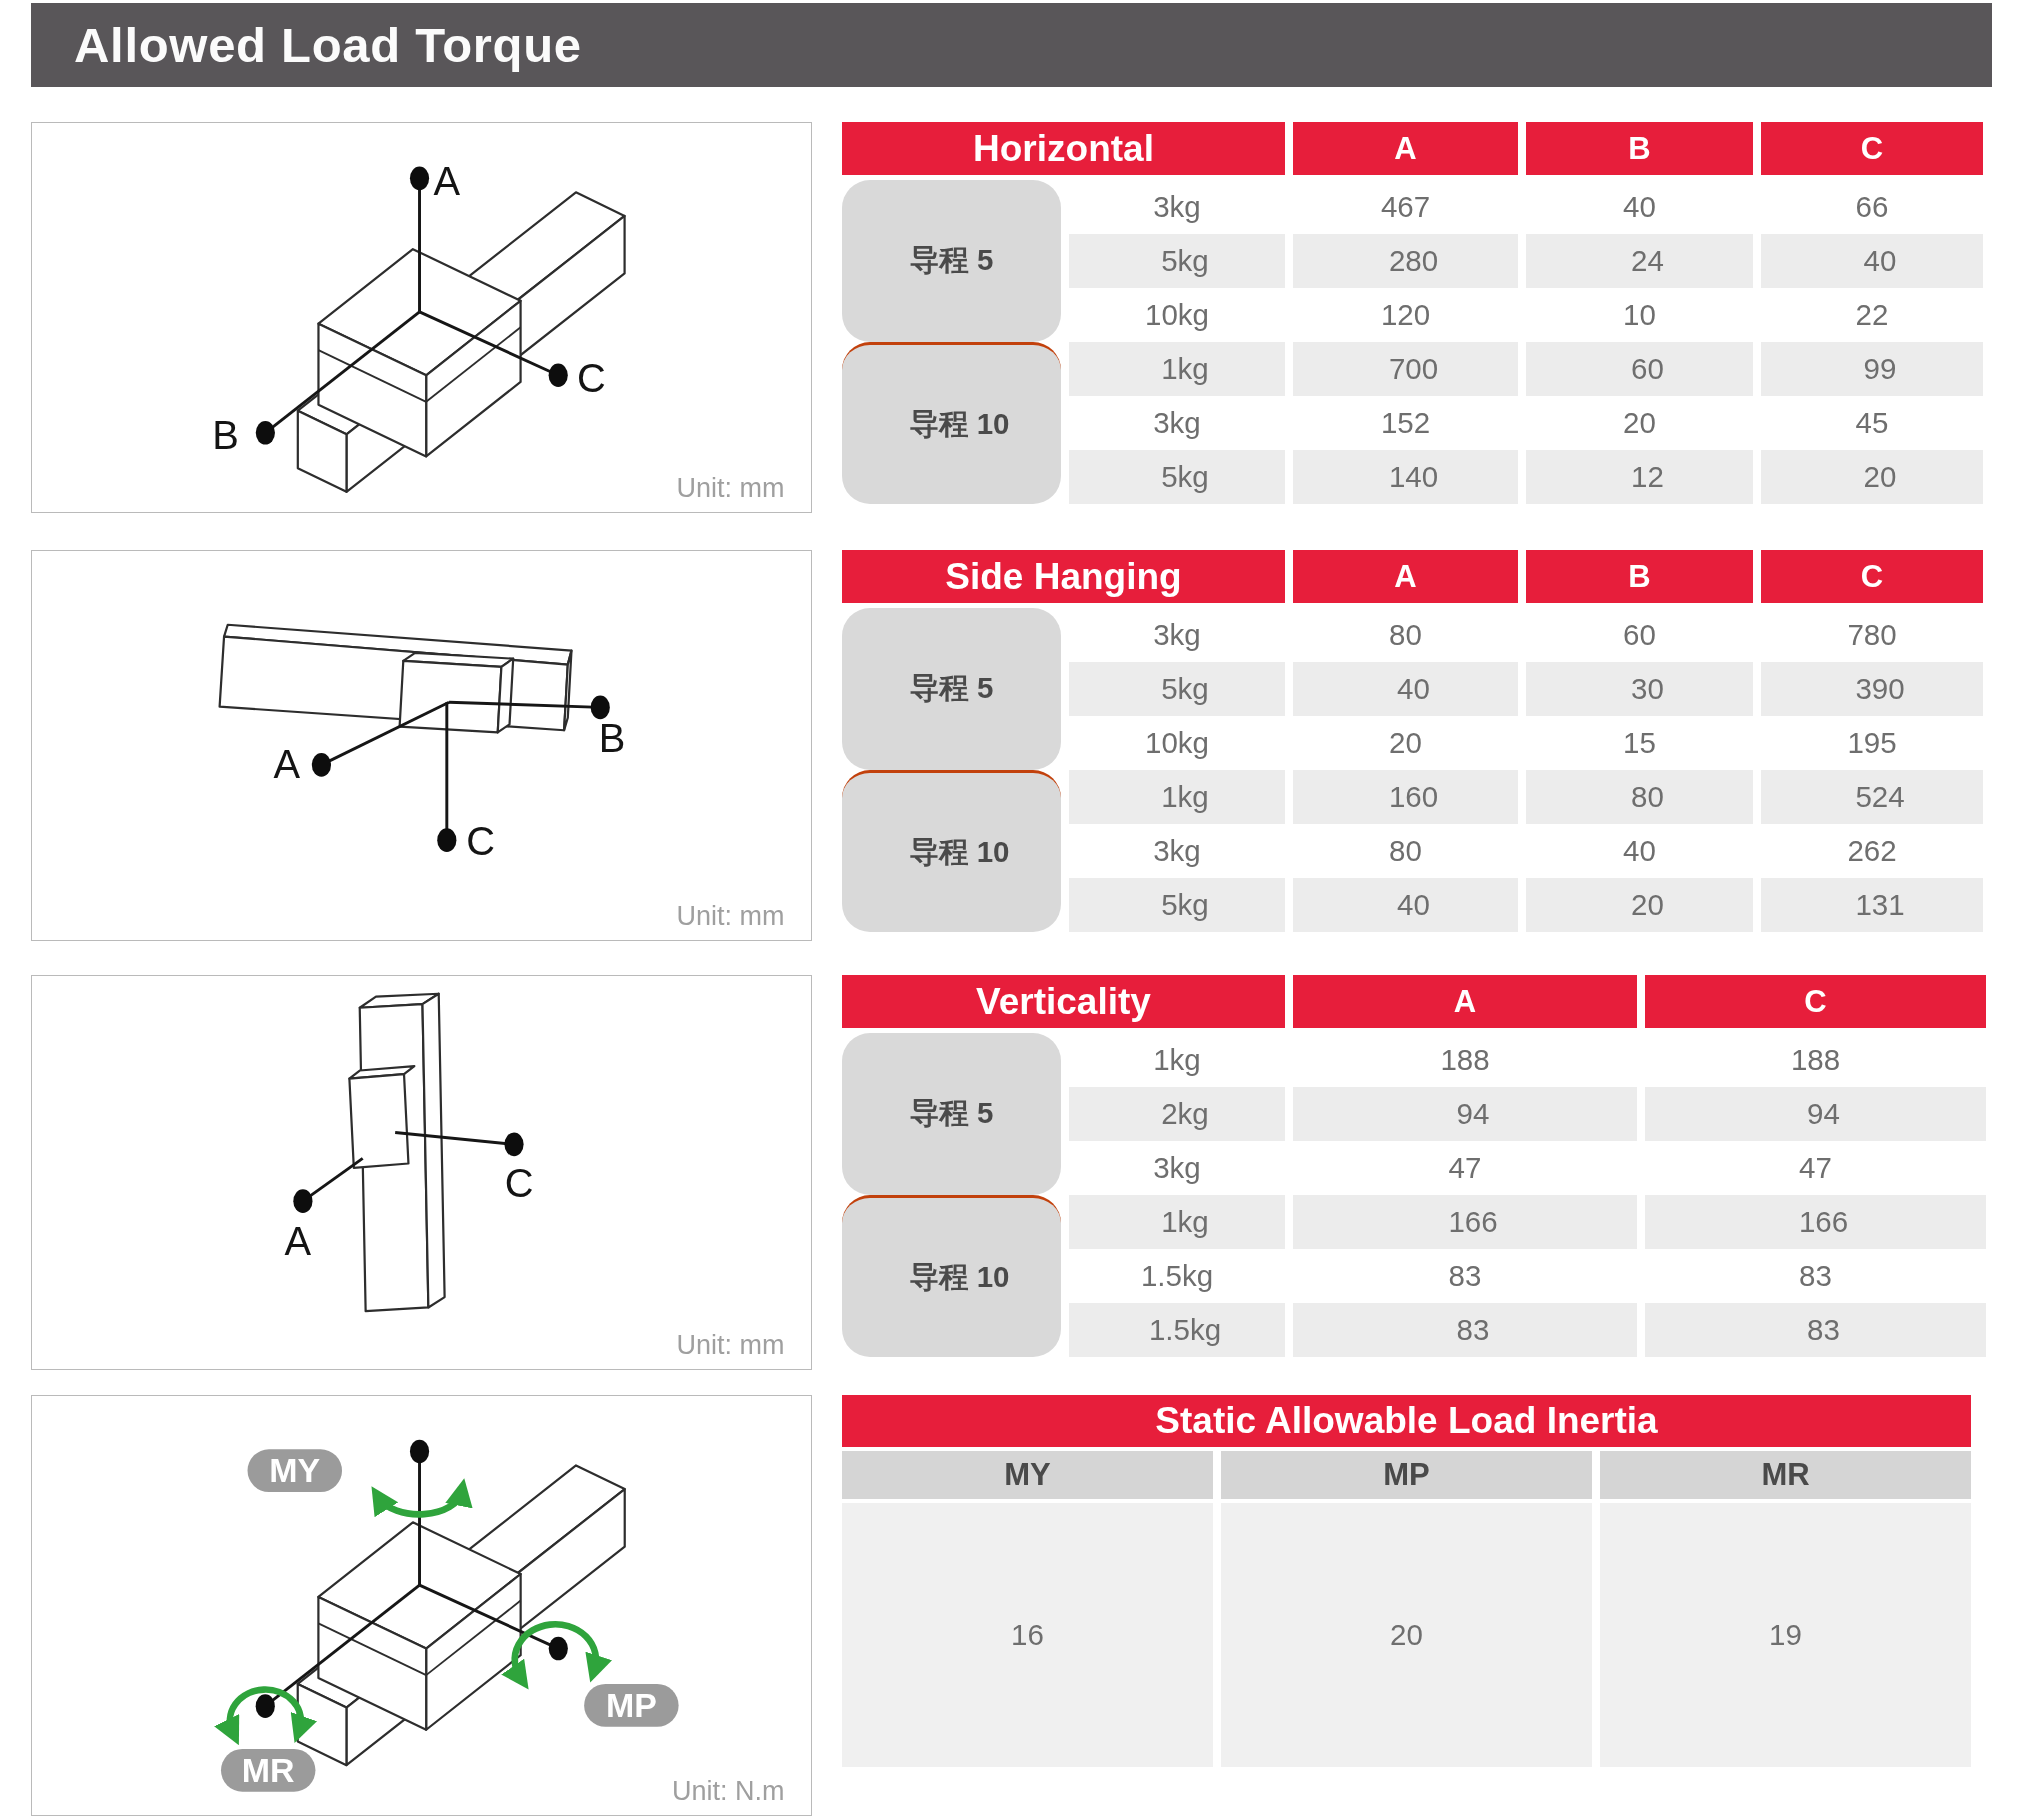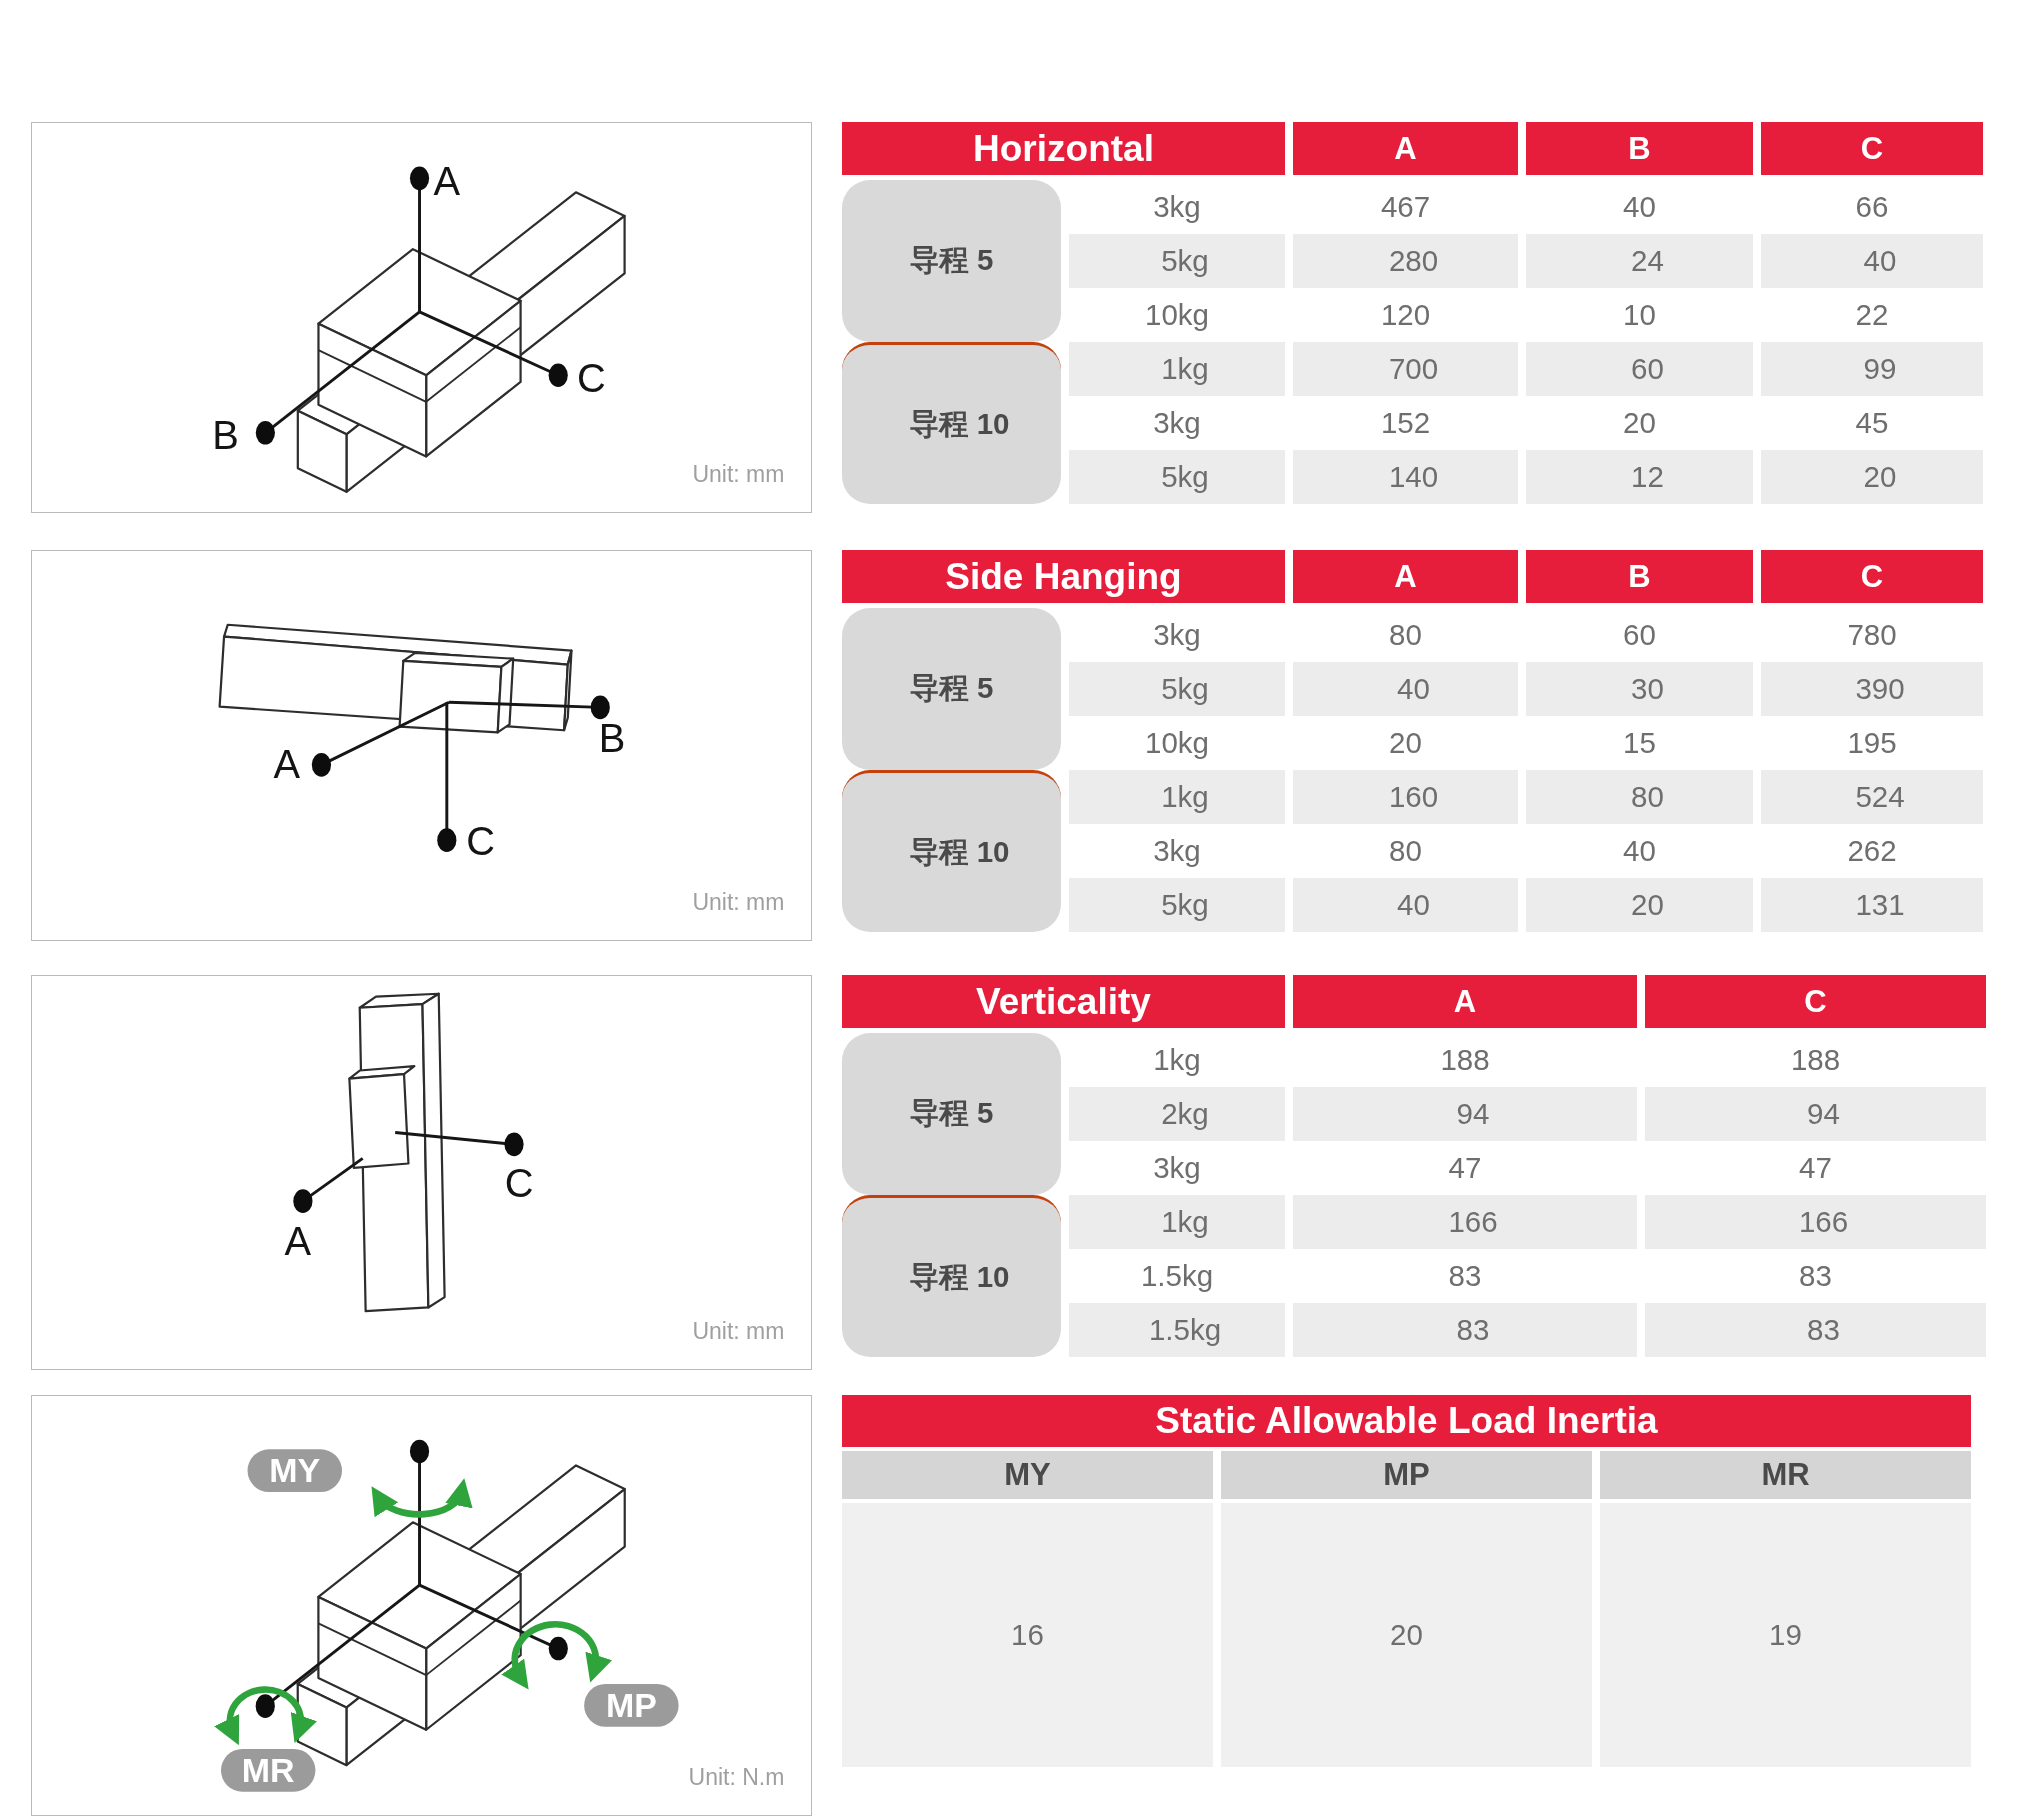--- a/index.html
+++ b/index.html
@@ -7,21 +7,21 @@
     --cellText:#6e6e6e; --groupText:#4a4a4a; --unitText:#9f9f9f;
     --green:#2fa43c; --pill:#9b9b9b; --line:#2d2d2d;
   }
   *{margin:0;padding:0;box-sizing:border-box;}
   body{background:#fff;font-family:"Liberation Sans","DejaVu Sans",sans-serif;}
   .page{position:relative;width:2025px;height:1818px;background:#fff;overflow:hidden;}
   .titlebar{position:absolute;left:31px;top:3px;width:1961px;height:84px;background:var(--bar);}
   .titlebar .tt{padding-left:43px;line-height:84px;font-size:49px;font-weight:700;color:#fbfbfb;letter-spacing:0.7px;}
   .dbox{position:absolute;left:31px;width:781px;background:#fff;border:1.5px solid #bababa;}
   .dbox svg{display:block;}
-  .unit{position:absolute;right:26.6px;bottom:24px;font-size:23px;color:var(--unitText);}
+  .unit{position:absolute;right:26.6px;bottom:8px;font-size:27px;color:var(--unitText);}
   .tblwrap{position:absolute;left:834px;}
   table{border-collapse:separate;border-spacing:8.9px 0;table-layout:fixed;}
   th,td{text-align:center;vertical-align:middle;overflow:hidden;white-space:nowrap;}
   th.t{background:var(--red);color:#fff;height:58px;font-size:37px;font-weight:700;border-bottom:5.9px solid #fff;margin-top:20px;}
   th.c{background:var(--red);color:#fff;height:58px;font-size:31px;font-weight:700;border-bottom:5.9px solid #fff;}
   td{height:54px;font-size:29.5px;color:var(--cellText);background:#fff;}
   tr.even td{background:var(--stripe);padding-left:16px;}
   table td.g{background:var(--group);font-weight:700;font-size:29.5px;color:var(--groupText);border-radius:28px;}
   table td.g2{border-top:3px solid #c2410c;}
   th.t4{background:var(--red);color:#fff;height:56px;font-size:37px;font-weight:700;border-bottom:4.4px solid #fff;}
@@ -34,20 +34,23 @@
   .lbl{font-size:54px;fill:#141414;font-weight:500;}
   .arc{fill:none;stroke:var(--green);stroke-width:9;}
   .pillr{fill:var(--pill);}
   .pillt{font-size:46px;font-weight:700;fill:#fff;}
 </style>
 </head>
 <body>
 
 <div class="page">
 
+  <div class="titlebar">
+    <div class="tt">Allowed Load Torque</div>
+  </div>
 
   <div class="dbox" style="top:122px;height:391px;">
     <svg viewBox="0 0 1054 526" width="778" height="388">
       <g>
         <polygon class="wire" points="360,390 737,94 803,126 426,422"></polygon>
         <polygon class="wire" points="426,422 803,126 803,204 426,500"></polygon>
         <polygon class="wire" points="360,390 426,422 426,500 360,468"></polygon>
       </g>
       <g>
         <polygon class="wire" points="388,272 516,171 662,241 534,342"></polygon>

